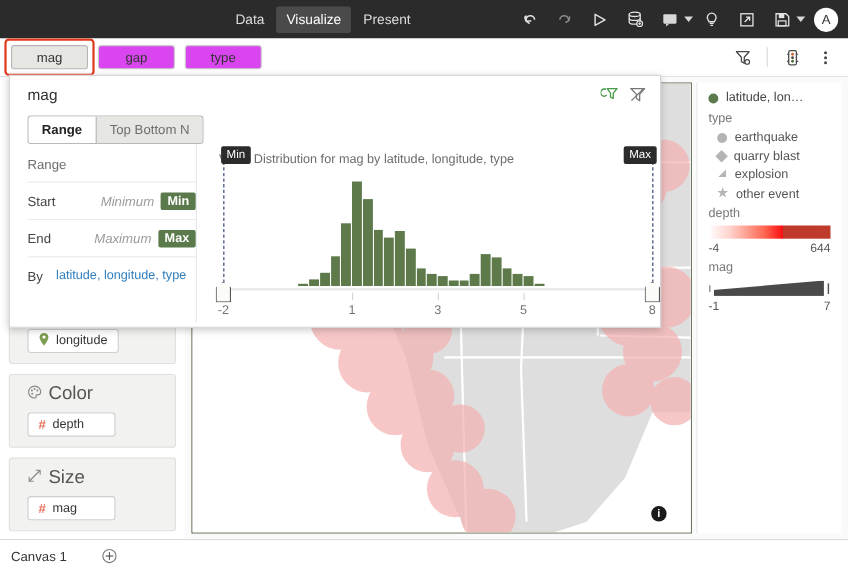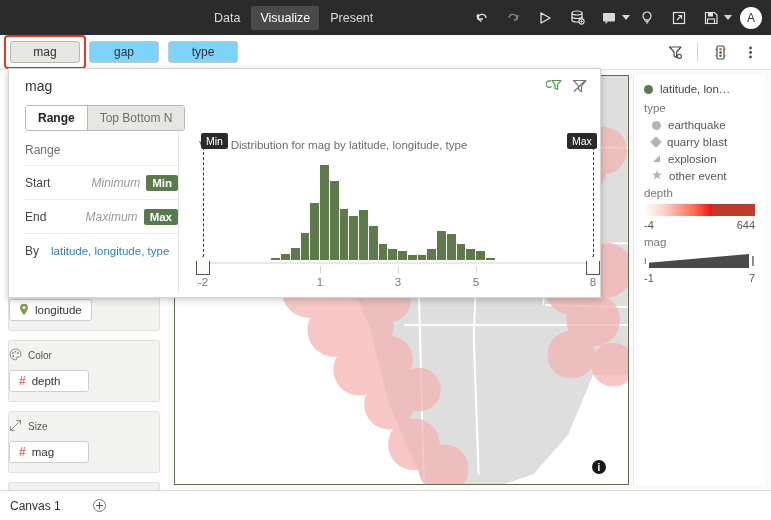--- a/index.html
+++ b/index.html
@@ -36,21 +36,21 @@
   }
 
   
   .tabrow {
     position:absolute; left:0; top:35px; width:771px; height:35px;
     background:#ffffff; display:flex; align-items:center; padding-left:10px; gap:9px;
     border-bottom:1px solid #e3e3e3;
   }
   .chip {
     height:22px; min-width:70px; padding:0 14px; border:1px solid #c9c9c9; border-radius:3px;
-    background:#7dd3fc; font-size:12px; color:#333; display:flex; align-items:center; justify-content:center;
+    background:#d946ef; font-size:12px; color:#333; display:flex; align-items:center; justify-content:center;
     cursor:pointer;
   }
   .chip.selected { background:#e6e6e3; border-color:#b6b6b6; }
   .chip-wrap { position:relative; }
   .chip-wrap.highlight::after{
     content:""; position:absolute; left:-6px; top:-6px; right:-6px; bottom:-6px;
     border:2px solid #e03a1e; border-radius:4px; pointer-events:none;
   }
   .tabrow-right { margin-left:auto; display:flex; align-items:center; gap:4px; padding-right:8px; }
   .tr-icon { width:26px;height:24px;display:flex;align-items:center;justify-content:center;cursor:pointer;}
@@ -59,23 +59,23 @@
   
   .body { position:absolute; left:0; top:70px; width:771px; height:420px; background:#fafafa; }
 
   
   .shelf {
     position:absolute; left:0; top:0; width:168px; height:420px;
     background:#ffffff; padding:6px 8px 0 8px; overflow:hidden;
   }
   .shelf-card {
     background:#f2f2f0; border:1px solid #e0e0dd; border-radius:3px;
-    margin-bottom:9px; padding:7px 8px 9px 0;
-  }
-  .shelf-title { display:flex; align-items:center; gap:6px; font-size:10px; color:#555; margin-bottom:7px;}
+    margin-bottom:9px; padding:7px 8px 9px 16px;
+  }
+  .shelf-title { display:flex; align-items:center; gap:6px; font-size:17px; color:#555; margin-bottom:7px;}
   .pill {
     background:#ffffff; border:1px solid #cfcfcf; border-radius:3px;
     height:22px; display:flex; align-items:center; gap:6px;
     padding:0 9px; font-size:11.5px; color:#333; cursor:pointer; width:fit-content; min-width:80px;
   }
   .hashmark { color:#e8735f; font-weight:bold; font-size:12px;}
   .shelf-scroll { position:absolute; right:2px; top:6px; width:5px; height:185px; background:#c9c9c9; border-radius:3px; }
 
   
   .mapwrap {

